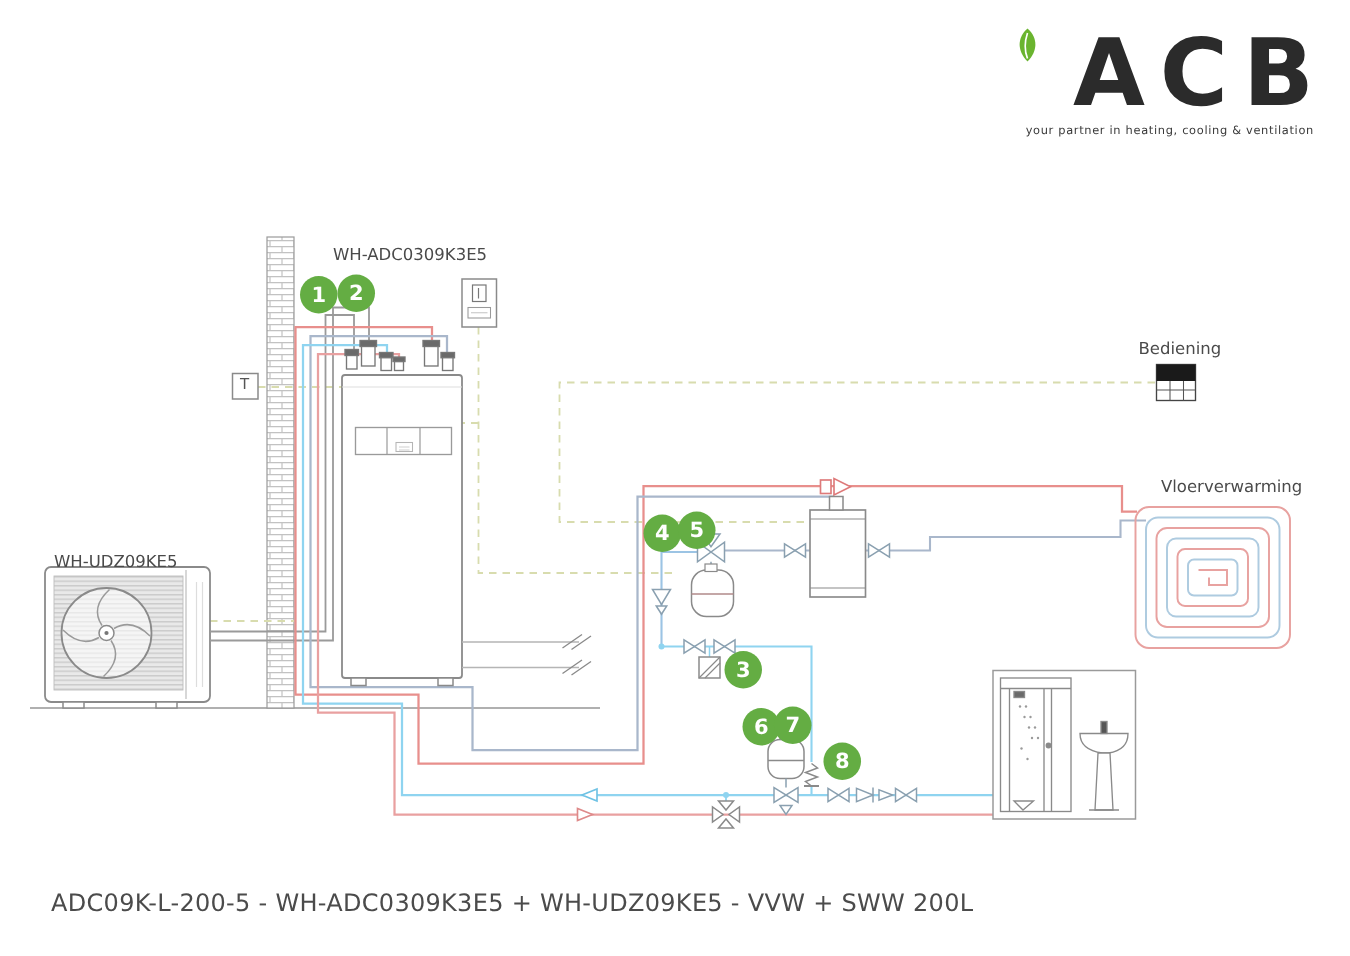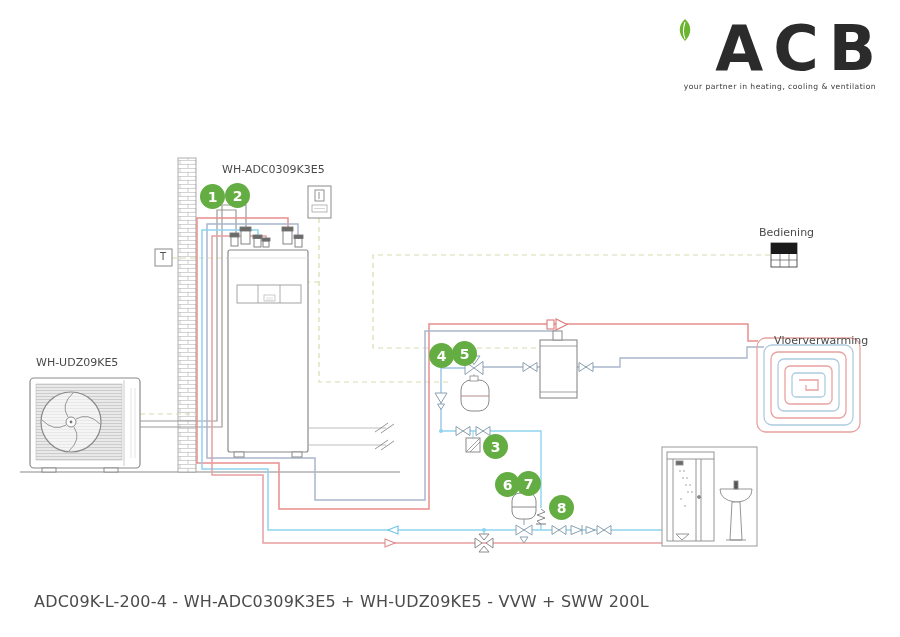--- a/index.html
+++ b/index.html
@@ -252,38 +252,38 @@
       <g stroke="#8a8a8a" stroke-width="0.9" fill="#ffffff">
         <path d="M720,489 H752 Q752,500 739,502 L735,502 Q720,500 720,489 Z"></path>
         <path d="M732,502 L740,502 L742,540 L730,540 Z"></path>
         <path d="M726,540 H746"></path>
         <rect x="734" y="481" width="4" height="8" fill="#555555"></rect>
       </g>
     </g>
   </svg>
 
   <div class="lbl" style="left:222px;top:163px;text-align:right;">WH-ADC0309K3E5</div>
-  <div class="lbl" style="left:36px;top:356px;">WH-UDZ09KE5</div>
+  <div class="lbl" style="left:36px;top:368px;">WH-UDZ09KE5</div>
   <div class="lbl" style="left:759px;top:226px;text-align:center;">Bediening</div>
-  <div class="lbl" style="left:774px;top:318px;margin-top:16px;">Vloerverwarming</div>
+  <div class="lbl" style="left:774px;top:318px;">Vloerverwarming</div>
   <div class="lbl" style="left:160px;top:251px;font-size:10px;color:#555;">T</div>
 
   <div class="badge" style="left: 200px; top: 184px; background: rgb(100, 173, 67);">1</div>
   <div class="badge" style="left: 225px; top: 183px; background: rgb(100, 173, 67);">2</div>
   <div class="badge" style="left: 483px; top: 434px; background: rgb(100, 173, 67);">3</div>
   <div class="badge" style="left: 429px; top: 343px; background: rgb(100, 173, 67);">4</div>
   <div class="badge" style="left: 452px; top: 341px; background: rgb(100, 173, 67);">5</div>
   <div class="badge" style="left: 495px; top: 472px; background: rgb(100, 173, 67);">6</div>
   <div class="badge" style="left: 516px; top: 471px; background: rgb(100, 173, 67);">7</div>
   <div class="badge" style="left: 549px; top: 495px; background: rgb(100, 173, 67);">8</div>
 
   <div class="logo">
     <div class="logo-text" style="color: rgb(43, 43, 43);">ACB</div>
     <svg class="leaf" width="18" height="24" viewBox="0 0 18 24">
       <path id="leaf-shape" d="M9,23 C2,16 2,7 9,1 C16,7 16,16 9,23 Z" fill="#6ab42f"></path>
       <path d="M9,4 C7,10 7,16 9,21" stroke="#ffffff" stroke-width="1.1" fill="none"></path>
     </svg>
     <div class="logo-tagline">your partner in heating, cooling &amp; ventilation</div>
   </div>
 
-  <div class="caption">ADC09K-L-200-4 - WH-ADC0309K3E5 + WH-UDZ09KE5 - VVW + SWW 200L</div>
+  <div class="caption">ADC09K-L-200-5 - WH-ADC0309K3E5 + WH-UDZ09KE5 - VVW + SWW 200L</div>
 
 </div>
 
 </body></html>

